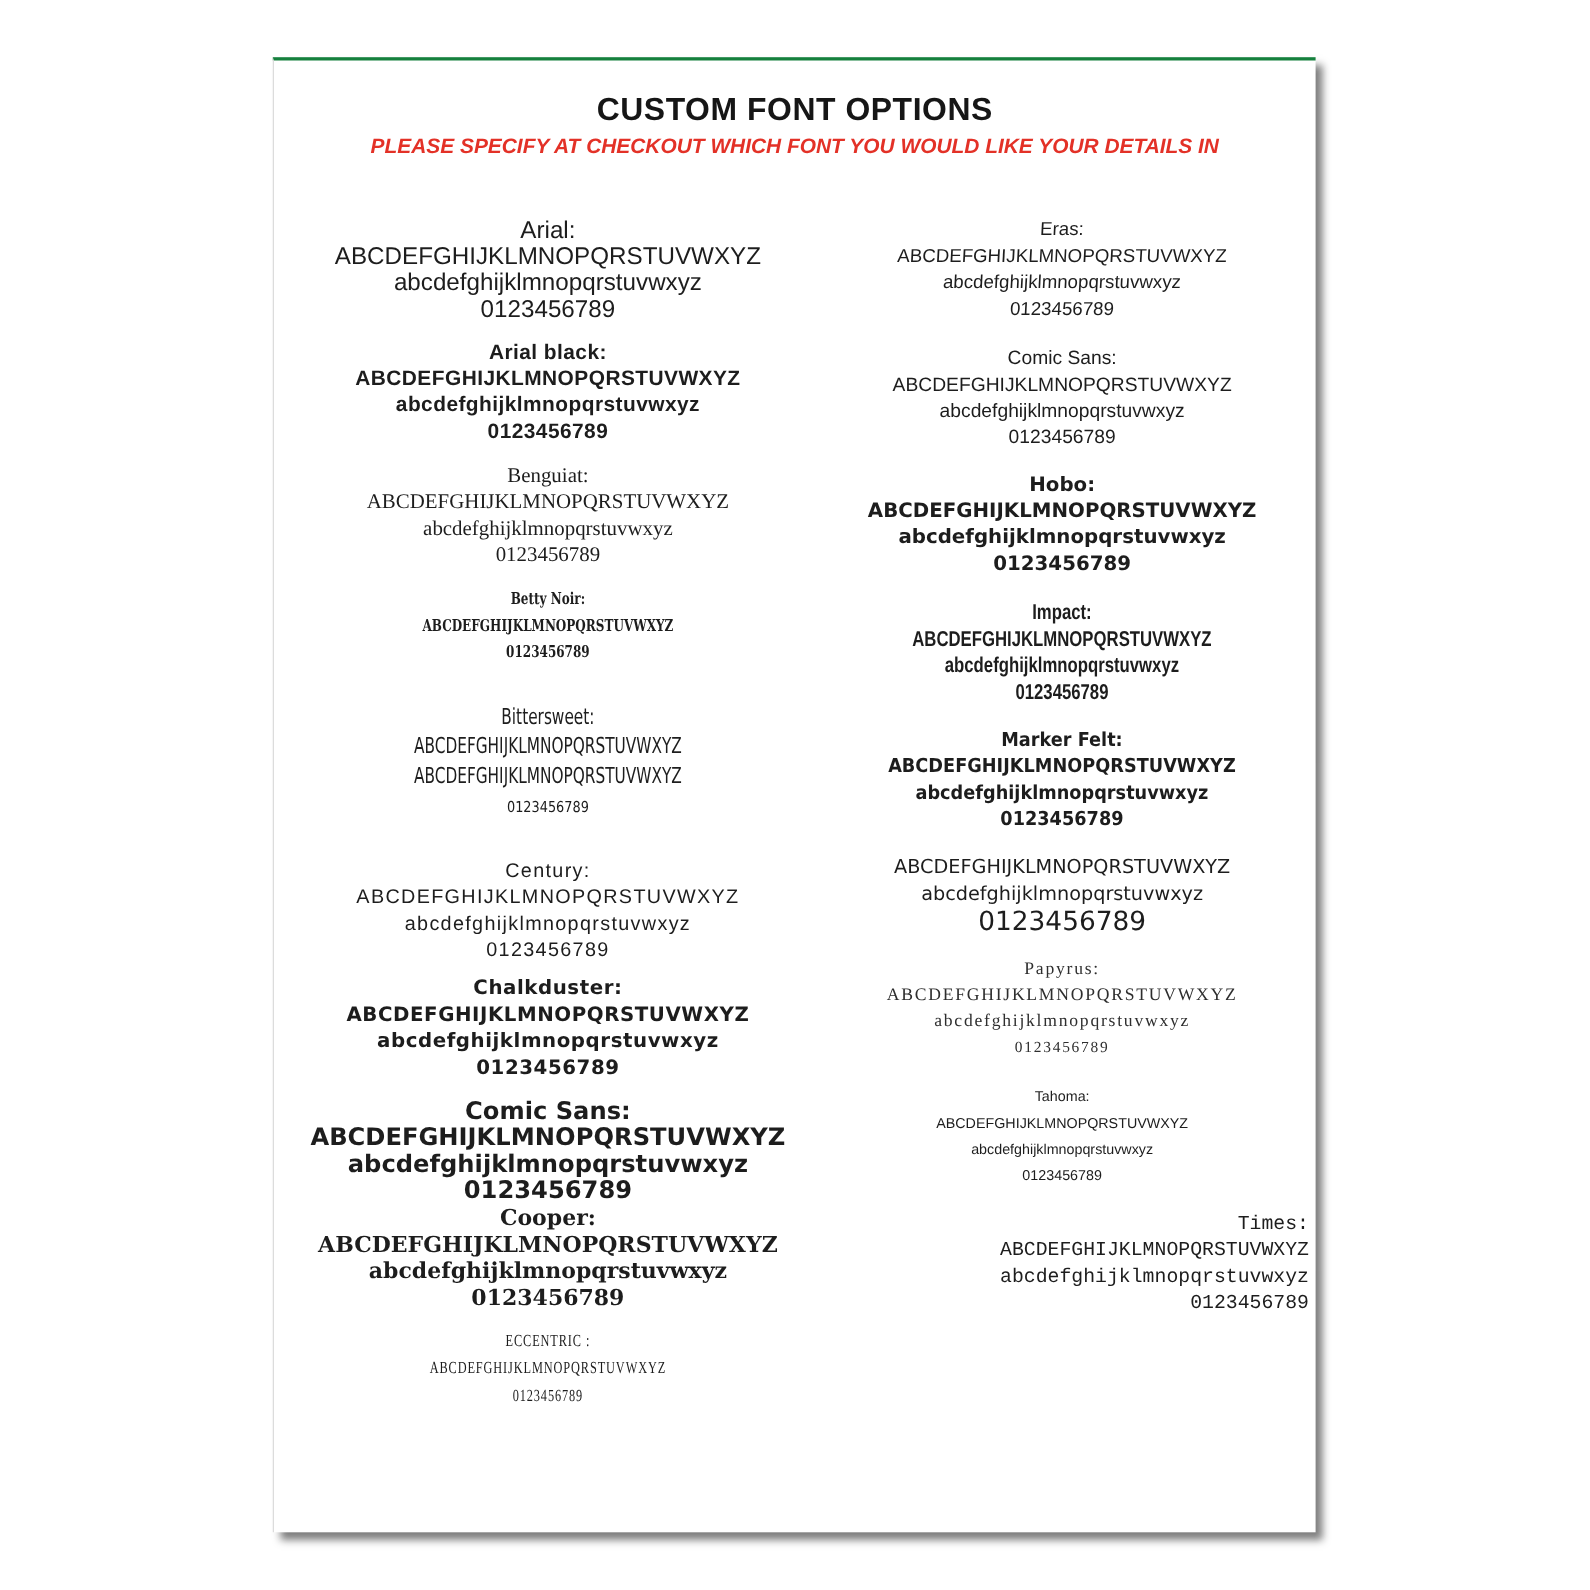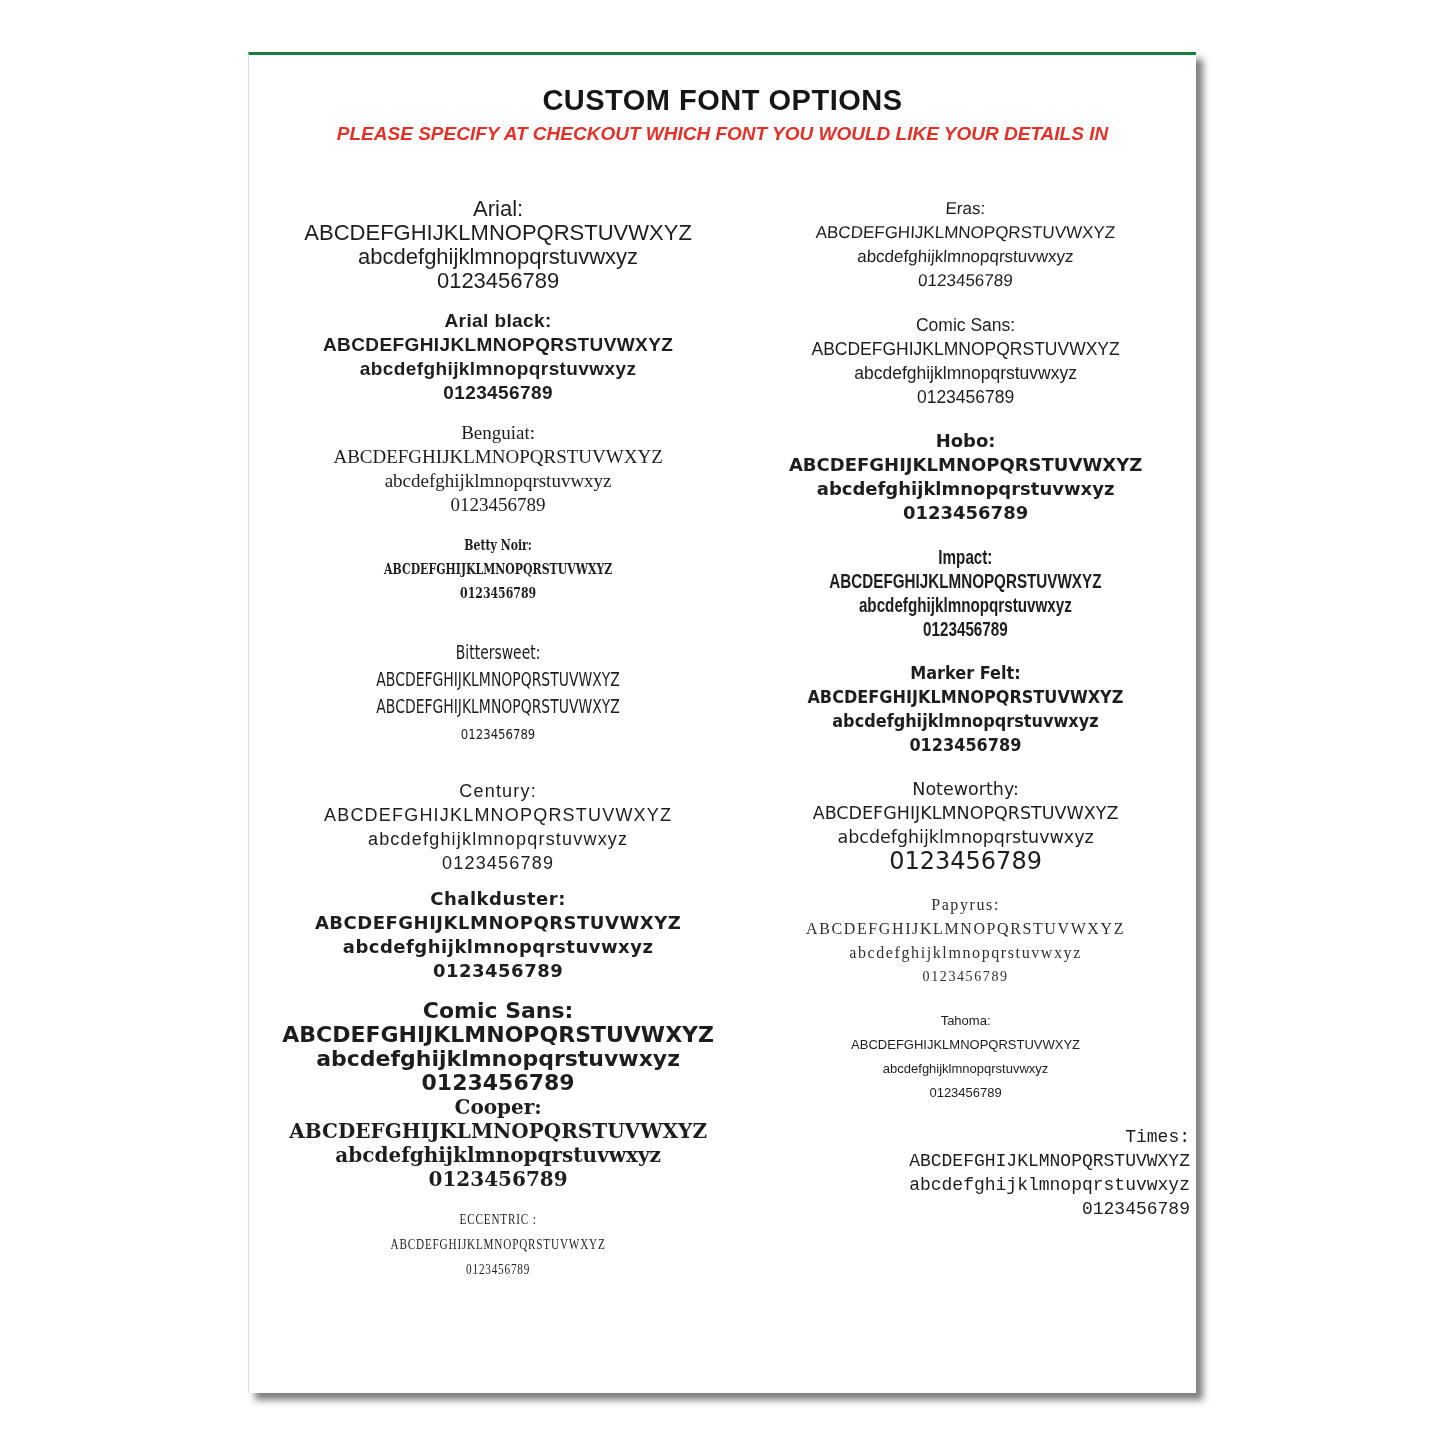--- a/index.html
+++ b/index.html
@@ -164,21 +164,20 @@
           <div class="frow">abcdefghijklmnopqrstuvwxyz</div>
           <div class="frow">0123456789</div>
         </div>
         <div class="font-block f-marker-felt fb-marker-felt">
           <div class="ftitle">Marker Felt:</div>
           <div class="frow">ABCDEFGHIJKLMNOPQRSTUVWXYZ</div>
           <div class="frow">abcdefghijklmnopqrstuvwxyz</div>
           <div class="frow">0123456789</div>
         </div>
         <div class="font-block f-noteworthy fb-noteworthy">
-          <div class="ftitle">Noteworthy:</div>
           <div class="frow">ABCDEFGHIJKLMNOPQRSTUVWXYZ</div>
           <div class="frow">abcdefghijklmnopqrstuvwxyz</div>
           <div class="frow">0123456789</div>
         </div>
         <div class="font-block f-papyrus fb-papyrus">
           <div class="ftitle">Papyrus:</div>
           <div class="frow">ABCDEFGHIJKLMNOPQRSTUVWXYZ</div>
           <div class="frow">abcdefghijklmnopqrstuvwxyz</div>
           <div class="frow">0123456789</div>
         </div>

